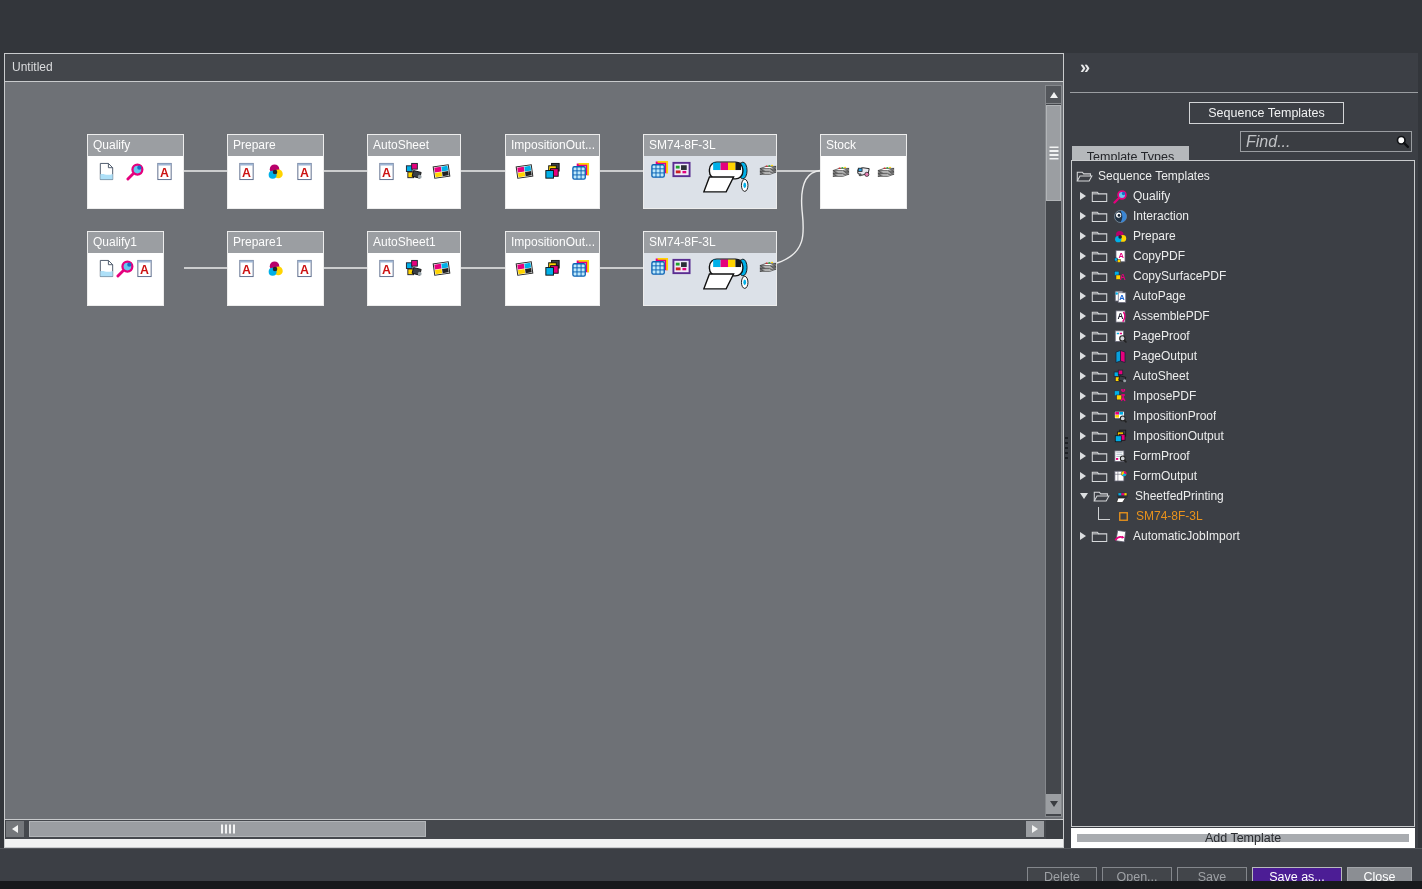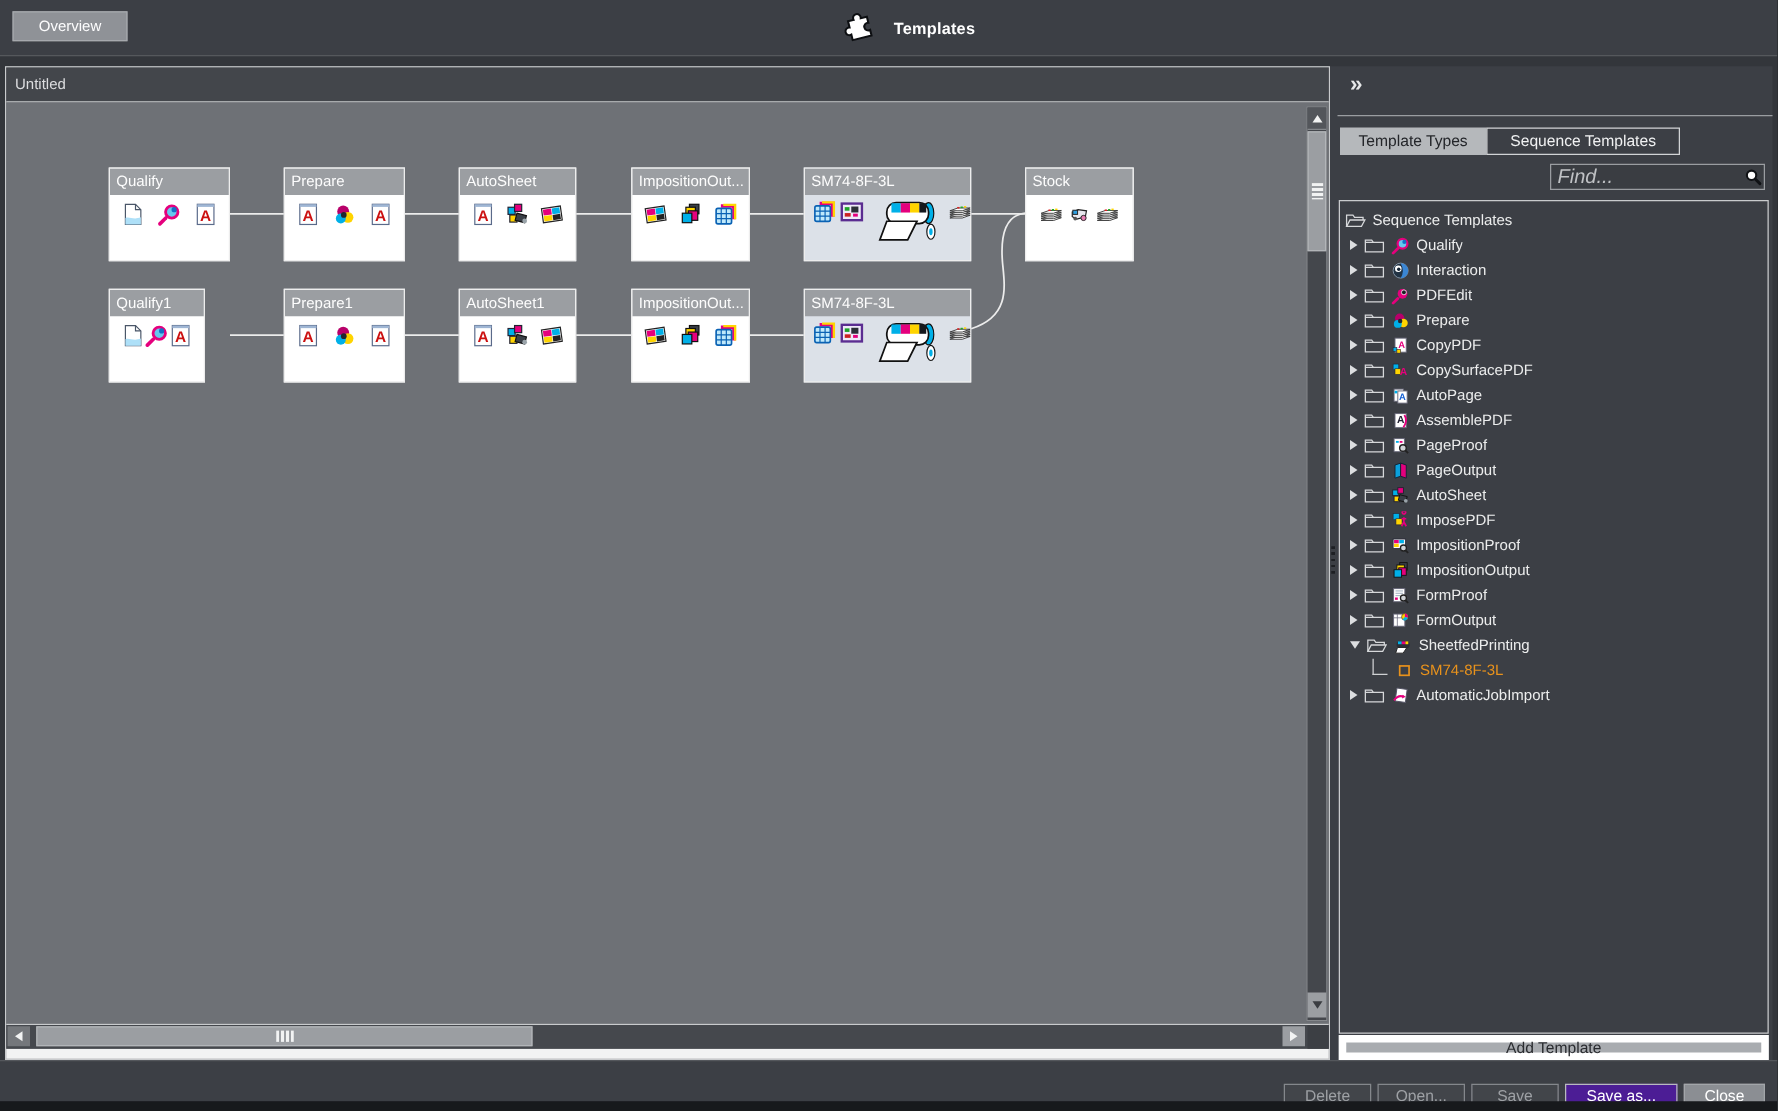--- a/index.html
+++ b/index.html
@@ -61,21 +61,21 @@
   
   .rightpane{position:absolute;left:1064px;top:53px;width:354px;height:795px;background:#3c3f45;}
   .splitter-grip{position:absolute;left:1px;top:384px;width:3px;height:22px;
     background:repeating-linear-gradient(180deg,#1e2024 0 2px,transparent 2px 5px);}
   .collapse-btn{position:absolute;left:16px;top:4px;color:#e8e9ea;font-size:18px;font-weight:bold;cursor:default;}
   .side-sep{position:absolute;left:6px;right:0;top:39px;height:1px;background:#9a9da1;}
   .tabs{position:absolute;left:8px;top:49px;height:22px;display:flex;}
   .tab{height:22px;box-sizing:border-box;font-size:12.5px;display:flex;align-items:center;justify-content:center;cursor:default;}
   .tab:nth-child(1){width:117px;}
   .tab:nth-child(2){width:155px;}
-  .tab.active{background:#b5b8bb;color:#24262a;}
+  .tab.active{background:#b5b8bb;color:#24262a;margin-top:44px;}
   .tab.outlined{background:transparent;color:#f0f1f2;border:1px solid #d2d4d6;}
   .find-row{position:absolute;left:176px;top:78px;width:172px;height:21px;background:#3a3d42;border:1px solid #9a9da1;
     box-sizing:border-box;display:flex;align-items:center;}
   .find-input{flex:1;background:transparent;border:none;outline:none;color:#e8e9ea;font-size:16px;font-style:italic;
     padding:0 5px;font-family:"Liberation Sans",sans-serif;min-width:0;}
   .find-input::placeholder{color:#c0c2c5;}
   .find-icon{flex:none;width:18px;display:flex;align-items:center;justify-content:center;}
 
   .tree-panel{position:absolute;left:7px;top:107px;width:344px;height:667px;border:1px solid #c9cbcd;
     background:#3c3f45;box-sizing:border-box;overflow:hidden;padding-top:5px;}
@@ -103,33 +103,20 @@
   .fbtn.disabled{background:#42454a;border:1px solid #84878c;color:#9ea1a5;}
   .fbtn.light{background:#4c1d95;border:1px solid #b8babd;color:#fff;}
   .fbtn.mid{background:#8b8e93;border:1px solid #a2a5a9;color:#fff;}
   .bottom-strip{position:absolute;left:0;top:881px;width:1422px;height:8px;background:#17191c;}
 </style>
 </head>
 <body>
 
 <div class="window">
 
-  <div class="topbar">
-    <div class="btn-overview">Overview</div>
-    <div class="title-group">
-      <span>
-        <svg viewBox="0 0 34 34" width="31" height="31">
-            <g transform="rotate(-14 17 17)">
-          <path d="M8 12 h5 a3.4 3.4 0 1 1 6.5 0 H25 v5.5 a3.4 3.4 0 1 0 0 6.5 V29 H8 v-5 a3.4 3.4 0 1 1 0 -6.5 z" fill="#ffffff" stroke="#0d0f12" stroke-width="1.8"></path>
-            </g>
-          </svg>
-      </span>
-      <span class="app-title">Templates</span>
-    </div>
-  </div>
 
   <div class="canvas-panel">
     <div class="canvas-header">Untitled</div>
     <div class="canvas-area">
       <svg class="connector-layer">
           <line x1="179" y1="89" x2="222" y2="89" stroke="#ececec" stroke-width="1.4"></line>
           <line x1="319" y1="89" x2="362" y2="89" stroke="#ececec" stroke-width="1.4"></line>
           <line x1="456" y1="89" x2="500" y2="89" stroke="#ececec" stroke-width="1.4"></line>
           <line x1="595" y1="89" x2="638" y2="89" stroke="#ececec" stroke-width="1.4"></line>
           <line x1="772" y1="89" x2="815" y2="89" stroke="#ececec" stroke-width="1.4"></line>
@@ -600,37 +587,20 @@
         <div class="trow">
           <span class="tri-right"></span>
           <span class="ticon tfold">
             <svg viewBox="0 0 20 16">
               <path d="M1.5 3.5 h6 l1.5 2 h9.5 v9 h-17 z" fill="none" stroke="#d6d8da" stroke-width="1.2"></path>
               <path d="M1.5 5.5 h7.5" stroke="#d6d8da" stroke-width="1.2" fill="none"></path>
             </svg>
           </span>
           <span class="ticon">
             <svg viewBox="0 0 20 20">
-              <line x1="7" y1="13" x2="2" y2="18" stroke="#e5007d" stroke-width="3" stroke-linecap="round"></line>
-              <circle cx="12" cy="8" r="5.2" fill="#e5007d"></circle>
-              <circle cx="13.5" cy="6.5" r="2.6" fill="#1c1f24" stroke="#fff" stroke-width="0.8"></circle>
-            </svg>
-          </span>
-          <span class="tlabel">PDFEdit</span>
-        </div>
-        <div class="trow">
-          <span class="tri-right"></span>
-          <span class="ticon tfold">
-            <svg viewBox="0 0 20 16">
-              <path d="M1.5 3.5 h6 l1.5 2 h9.5 v9 h-17 z" fill="none" stroke="#d6d8da" stroke-width="1.2"></path>
-              <path d="M1.5 5.5 h7.5" stroke="#d6d8da" stroke-width="1.2" fill="none"></path>
-            </svg>
-          </span>
-          <span class="ticon">
-            <svg viewBox="0 0 20 20">
               <circle cx="9" cy="7.5" r="5" fill="#b8006a"></circle>
               <circle cx="13" cy="12.5" r="4.6" fill="#ffd400"></circle>
               <circle cx="7" cy="13.5" r="4.2" fill="#00b0e8"></circle>
               <circle cx="9.5" cy="10.5" r="2.4" fill="#20262e"></circle>
             </svg>
           </span>
           <span class="tlabel">Prepare</span>
         </div>
         <div class="trow">
           <span class="tri-right"></span>

